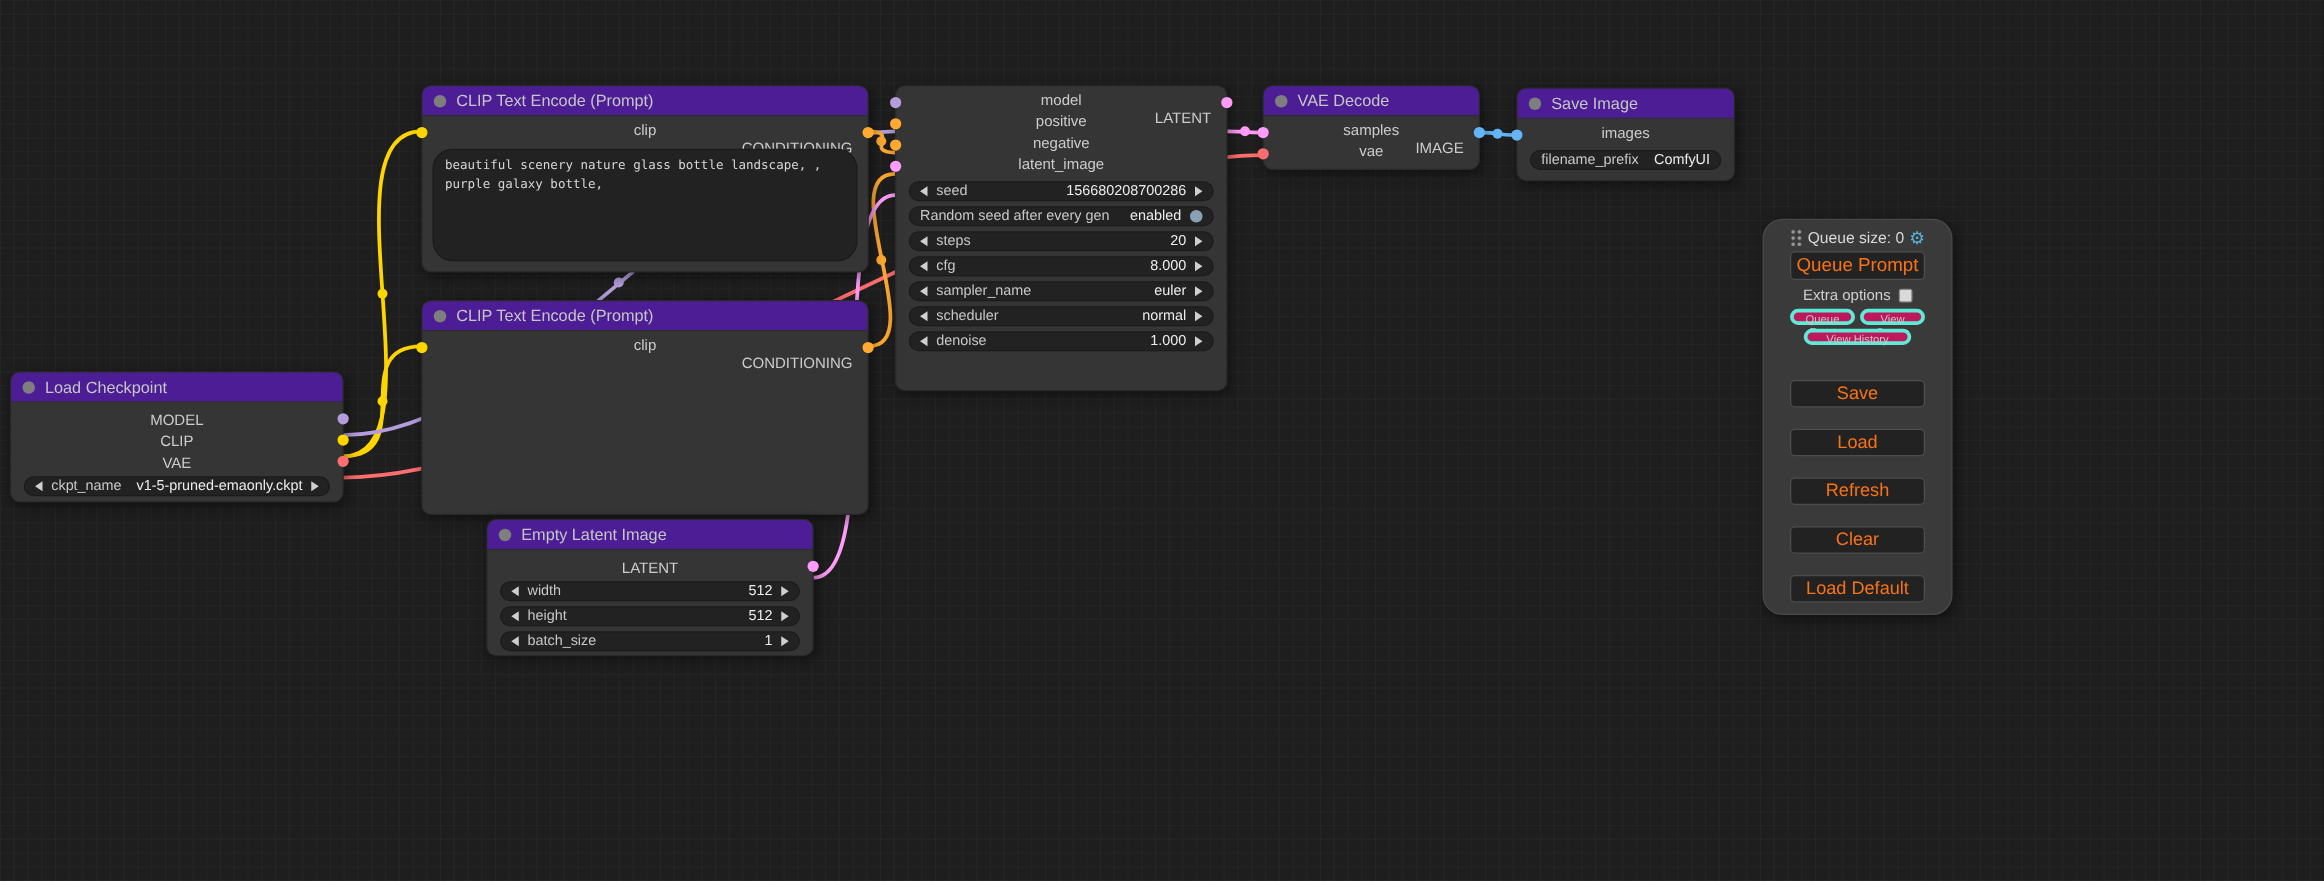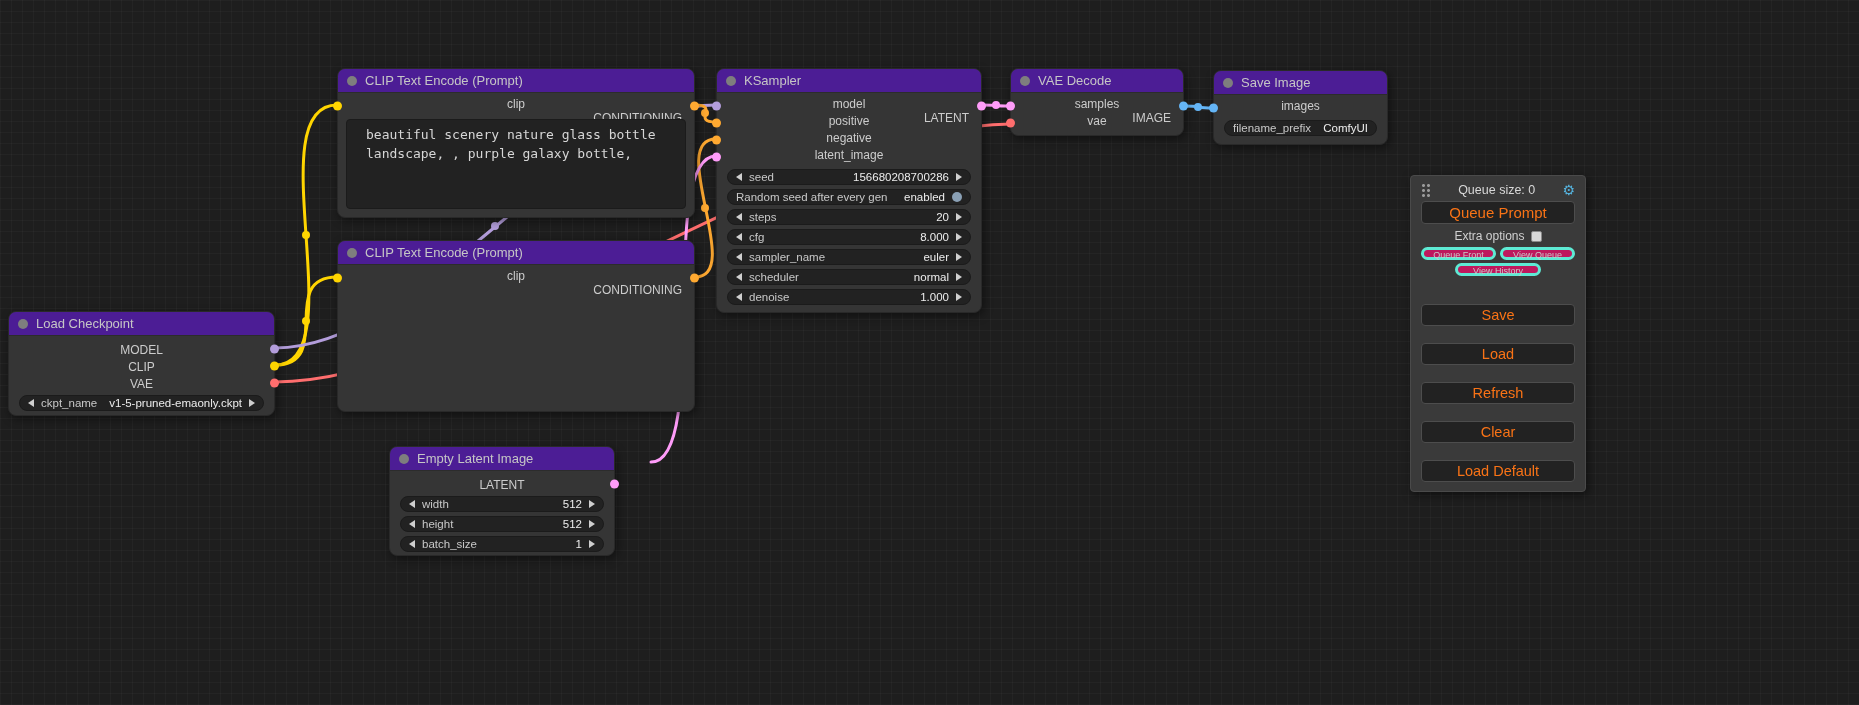--- a/index.html
+++ b/index.html
@@ -58,31 +58,31 @@
   }
   .widget .wvalue { margin-left: auto; color: #ececec; white-space: nowrap; }
   .widget .wname { white-space: nowrap; }
   .arr { width: 0; height: 0; border-top: 4px solid transparent; border-bottom: 4px solid transparent; flex: 0 0 auto; }
   .arr.l { border-right: 6px solid #cfcfcf; }
   .arr.r { border-left: 6px solid #cfcfcf; }
   .toggle-dot { width: 10px; height: 10px; border-radius: 50%; background: #8aa0b5; flex: 0 0 auto; }
 
   .prompt-box {
     position: absolute; left: 8px; right: 8px; bottom: 8px;
-    background: #222222; border: 1px solid #1b1b1b; border-radius: 4px;
-    padding: 6px 19px;
+    background: #222222; border: 1px solid #1b1b1b; border-radius: 16px;
+    padding: 6px 9px;
     font-family: "DejaVu Sans Mono", monospace;
-    font-size: 13px; line-height: 1.45; color: #d6d6d6;
+    font-size: 10px; line-height: 1.45; color: #d6d6d6;
     white-space: pre-wrap; overflow: hidden; cursor: text;
   }
 
   .queue-panel {
-    position: absolute; z-index: 3; left: 1410px; top: 175px; width: 176px;
-    background: #3a3a3a; border: 1px solid #4a4a4a; border-radius: 4px;
-    padding: 5px 10px 9px;
+    position: absolute; z-index: 3; left: 1410px; top: 175px; width: 152px;
+    background: #3a3a3a; border: 1px solid #4a4a4a; border-radius: 16px;
+    padding: 5px 21px 9px;
     box-shadow: 2px 3px 10px rgba(0,0,0,0.5);
     color: #dddddd;
   }
   .qp-header { display: flex; align-items: center; height: 18px; margin-bottom: 2px; }
   .drag-handle {
     width: 10px; height: 14px; flex: 0 0 auto;
     background-image: radial-gradient(circle, #9a9a9a 1.2px, transparent 1.7px);
     background-size: 5px 5px; cursor: grab;
   }
   .qp-title { flex: 1; text-align: center; font-size: 12.5px; color: #d8d8d8; }
@@ -124,21 +124,21 @@
     <circle cx="306" cy="235" r="4" style="fill:var(--c-clip)"></circle>
     <circle cx="306" cy="321" r="4" style="fill:var(--c-clip)"></circle>
     <circle cx="495" cy="226" r="4" style="fill:var(--c-model)"></circle>
     <circle cx="705" cy="113" r="4" style="fill:var(--c-conditioning)"></circle>
     <circle cx="705" cy="208" r="4" style="fill:var(--c-conditioning)"></circle>
     <circle cx="683" cy="309" r="4" style="fill:var(--c-latent)"></circle>
     <circle cx="996" cy="105" r="4" style="fill:var(--c-latent)"></circle>
     <circle cx="1198" cy="107" r="4" style="fill:var(--c-image)"></circle>
   </svg>
 
-  <div class="node" style="left:8px;top:311px;width:267px;height:105px">
+  <div class="node" style="left:8px;top:297px;width:267px;height:105px">
     <div class="node-title">
       <span class="collapse-dot"></span>
       <span class="title-text">Load Checkpoint</span>
     </div>
     <div class="slots">
       <div class="slot-row out">
         <span class="slot-label">MODEL</span>
         <span class="slot-dot out dot-model"></span>
       </div>
       <div class="slot-row out">
@@ -182,21 +182,21 @@
     <div class="slots">
       <div class="slot-row">
         <span class="slot-dot in dot-clip"></span>
         <span class="slot-label">clip</span>
         <span class="slot-label right">CONDITIONING</span>
         <span class="slot-dot out dot-cond"></span>
       </div>
     </div>
   </div>
 
-  <div class="node" style="left:389px;top:446px;width:226px;height:110px">
+  <div class="node" style="left:389px;top:415px;width:262px;height:110px">
     <div class="node-title">
       <span class="collapse-dot"></span>
       <span class="title-text">Empty Latent Image</span>
     </div>
     <div class="slots">
       <div class="slot-row out">
         <span class="slot-label">LATENT</span>
         <span class="slot-dot out dot-latent"></span>
       </div>
     </div>
@@ -214,24 +214,20 @@
     </div>
     <div class="widget">
       <span class="arr l"></span>
       <span class="wname">batch_size</span>
       <span class="wvalue">1</span>
       <span class="arr r"></span>
     </div>
   </div>
 
   <div class="node" style="left:716px;top:68px;width:266px;height:245px">
-    <div class="node-title">
-      <span class="collapse-dot"></span>
-      <span class="title-text">KSampler</span>
-    </div>
     <div class="slots">
       <div class="slot-row">
         <span class="slot-dot in dot-model"></span>
         <span class="slot-label">model</span>
         <span class="slot-label right">LATENT</span>
         <span class="slot-dot out dot-latent"></span>
       </div>
       <div class="slot-row">
         <span class="slot-dot in dot-cond"></span>
         <span class="slot-label">positive</span>

